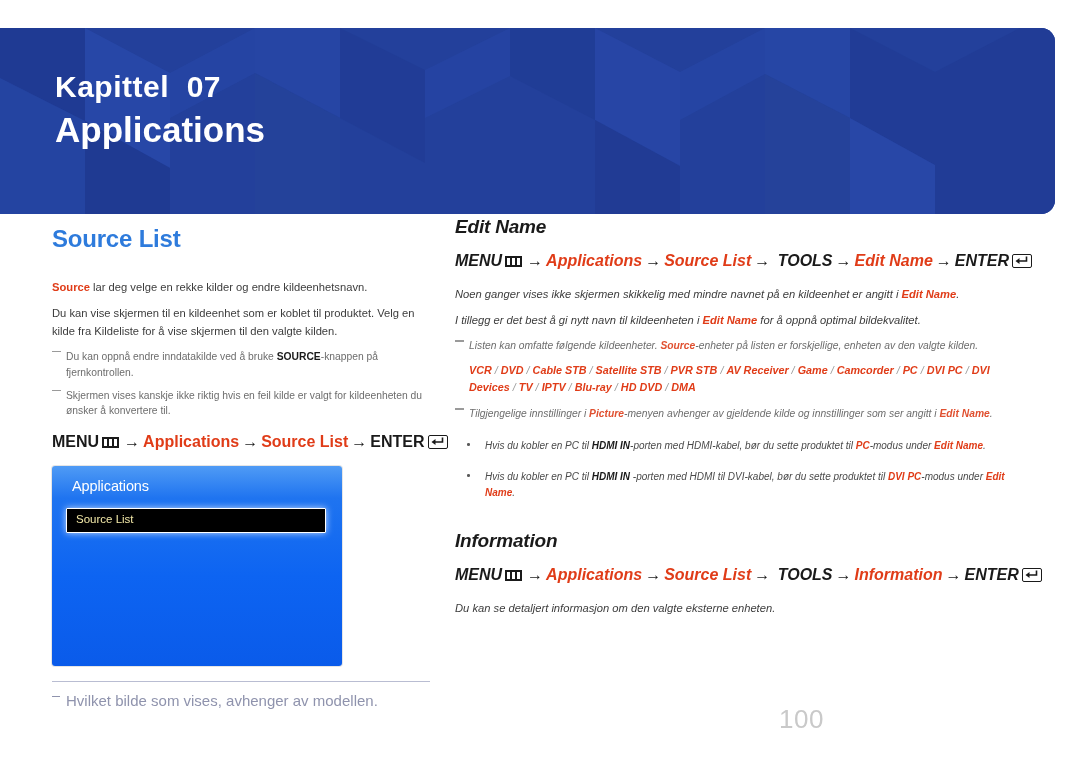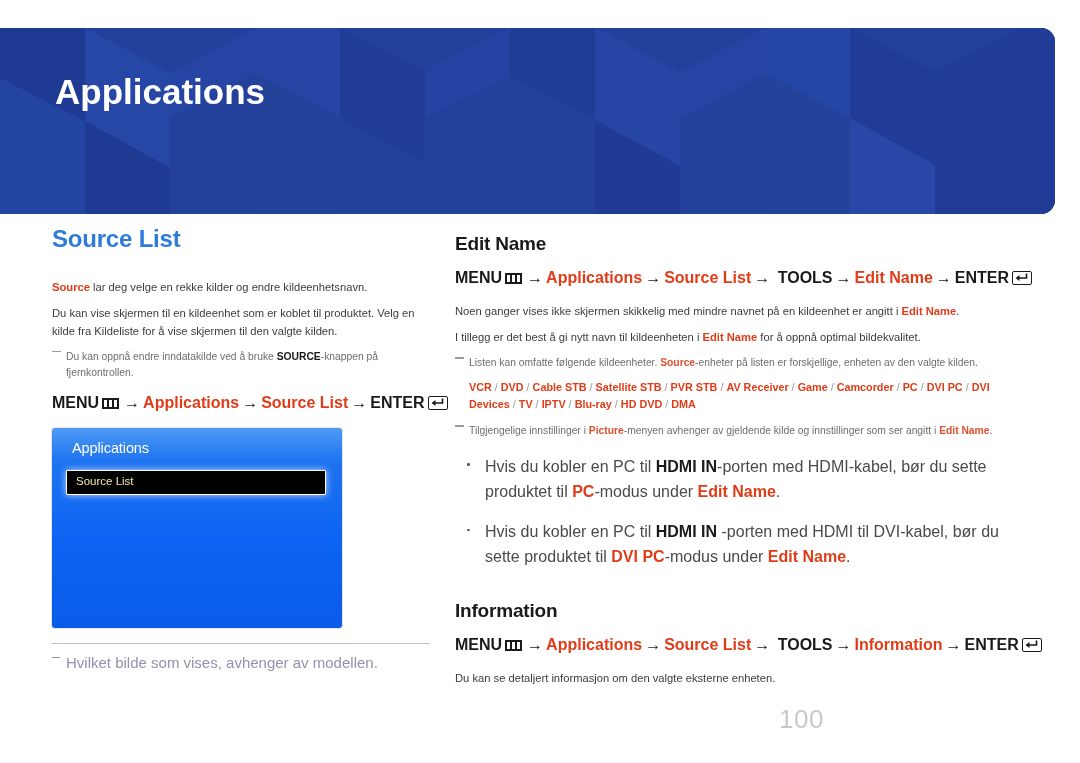--- a/index.html
+++ b/index.html
@@ -61,22 +61,23 @@
   }
   .col-left {
     position: absolute;
     left: 52px;
     top: 12px;
     width: 378px;
   }
   .col-right {
     position: absolute;
     left: 455px;
-    top: 20px;
+    top: 3px;
     width: 570px;
+    font-style: italic;
   }
 
   
   h1.sec-blue {
     font-size: 24px;
     font-weight: bold;
     color: #2e7bdc;
     margin: 0 0 26px 0;
     letter-spacing: -0.2px;
   }
@@ -180,21 +181,21 @@
 
   
   ul.bullets {
     list-style: none;
     margin: 6px 0 0 0;
     padding: 0;
   }
   ul.bullets li {
     position: relative;
     padding-left: 30px;
-    font-size: 16px;
+    font-size: 10px;
     line-height: 1.55;
     color: #4a4a4a;
     margin-bottom: 9px;
     margin-top: 16px;
   }
   ul.bullets li .dot {
     position: absolute;
     left: 12px;
     top: 0.52em;
     width: 2.6px;
@@ -303,38 +304,42 @@
     <polygon points="765,0 850,0 850,90 765,46" fill="#2a4aad" opacity="0.55"></polygon>
     <polygon points="850,0 935,44 935,137 850,90" fill="#1f3a92" opacity="0.6"></polygon>
     <polygon points="765,46 850,90 850,186 765,186" fill="#274699" opacity="0.4"></polygon>
     <polygon points="850,90 935,137 935,186 850,186" fill="#2d4db4" opacity="0.5"></polygon>
     <polygon points="935,44 1020,0 1055,0 1055,186 935,186" fill="#1e3890" opacity="0.45"></polygon>
     <polygon points="170,45 255,0 255,45 170,90" fill="#2c4cb2" opacity="0.35"></polygon>
     <polygon points="425,42 510,0 510,48 425,90" fill="#2c4cb2" opacity="0.3"></polygon>
     <polygon points="680,44 765,0 765,46 680,92" fill="#2c4cb2" opacity="0.35"></polygon>
   </svg>
   <div class="banner-text">
+    <div class="chapter-line">Kapittel  07</div>
     <div class="chapter-title">Applications</div>
   </div>
 </div>
 
 <div class="page">
 
   <div class="col-left">
 
     <h1 class="sec-blue">Source List</h1>
 
     <p class="body"><span class="red">Source</span><span> lar deg velge en rekke kilder og endre kildeenhetsnavn.</span></p>
 
     <p class="body">Du kan vise skjermen til en kildeenhet som er koblet til produktet. Velg en kilde fra Kildeliste for å vise skjermen til den valgte kilden.</p>
 
     <div class="note">
       <span class="dash"></span><span>Du kan oppnå endre inndatakilde ved å bruke </span><span class="blk">SOURCE</span><span>-knappen på fjernkontrollen.</span>
     </div>
 
+    <div class="note">
+      <span class="dash"></span><span>Skjermen vises kanskje ikke riktig hvis en feil kilde er valgt for kildeenheten du ønsker å konvertere til.</span>
+    </div>
 
     <div class="path">
       <span>MENU</span><span class="ico-menu"><i></i><i></i><i></i></span><span class="arrow">→</span><span class="red">Applications</span><span class="arrow">→</span><span class="red">Source List</span><span class="arrow">→</span><span>ENTER</span><span class="ico-enter"><svg width="13" height="9" viewBox="0 0 13 9">
             <path d="M11.5 0.5 L11.5 5 L3 5" stroke="#1a1a1a" stroke-width="1.6" fill="none"></path>
             <polygon points="4.5,2 4.5,8 0.5,5" fill="#1a1a1a"></polygon>
           </svg></span>
     </div>
 
     <div class="osd">
       <div class="osd-title">Applications</div>

